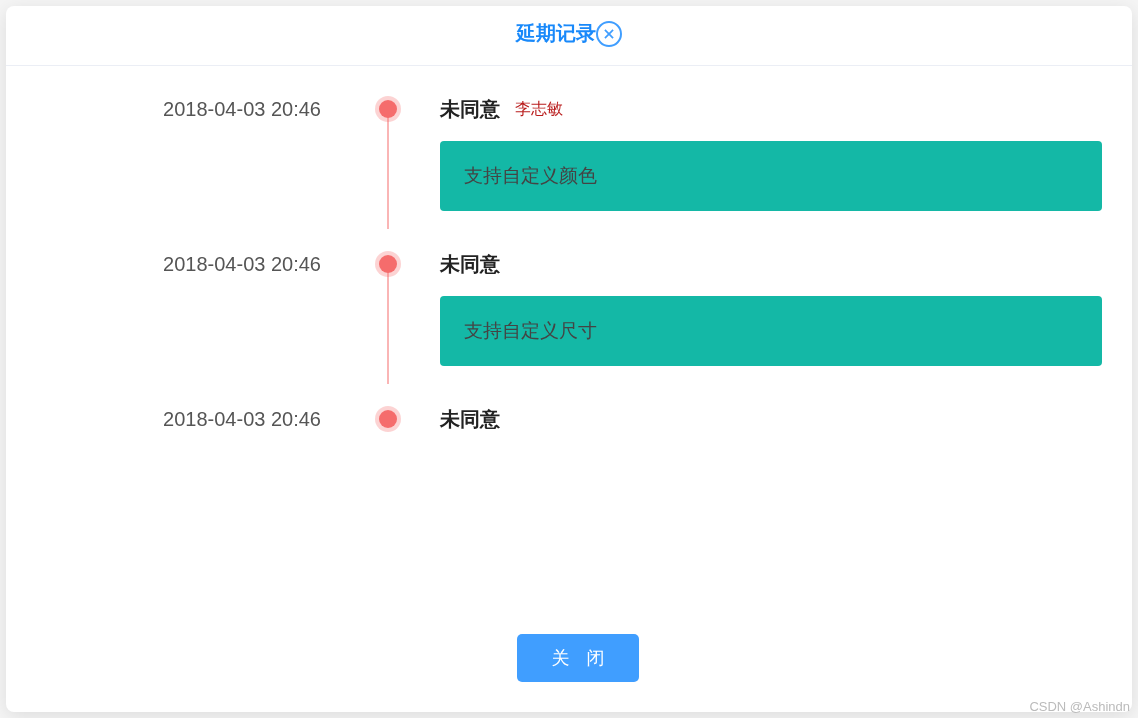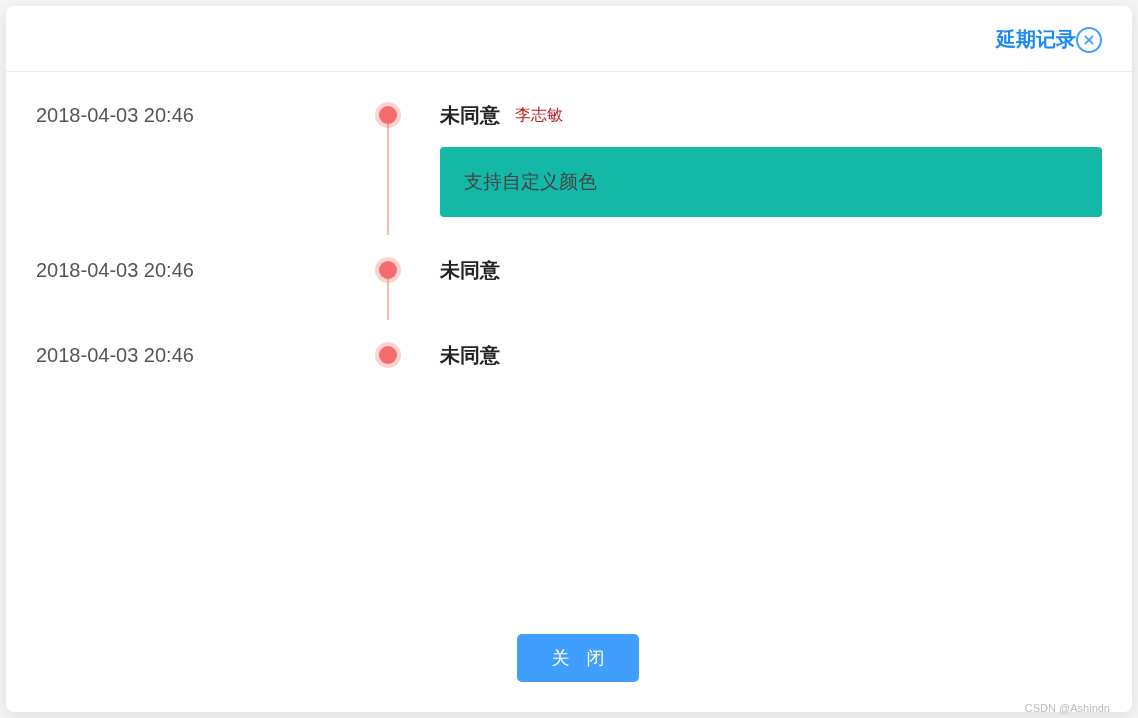--- a/index.html
+++ b/index.html
@@ -23,22 +23,22 @@
       background: #fff;
       border-radius: 8px;
       box-shadow: 0 4px 20px rgba(0,0,0,0.1);
       display: flex;
       flex-direction: column;
       overflow: hidden;
     }
     .modal-header {
       display: flex;
       align-items: center;
-      justify-content: flex-end;
-      padding: 20px 30px 18px 30px;
+      justify-content: center;
+      padding: 14px 30px 18px 30px;
       border-bottom: 1px solid #ebeef5;
     }
     .modal-title {
       color: #1989fa;
       font-size: 20px;
       font-weight: 600;
     }
     .close-btn {
       width: 26px;
       height: 26px;
@@ -94,20 +94,21 @@
       position: relative;
       padding-left: 0;
     }
     .timeline-item {
       display: flex;
       position: relative;
       padding-bottom: 40px;
     }
     .timeline-time {
       width: 340px;
+      text-align: right;
       padding-right: 55px;
       color: #555;
       font-size: 20px;
       padding-top: 2px;
     }
     .timeline-node-wrap {
       position: relative;
       width: 24px;
       flex-shrink: 0;
     }
@@ -176,22 +177,22 @@
       padding: 12px 28px;
       font-size: 18px;
       border-radius: 5px;
       cursor: pointer;
       letter-spacing: 6px;
       text-indent: 6px;
     }
     .watermark {
       position: absolute;
       bottom: 4px;
-      right: 28px;
-      font-size: 11px;
+      right: 8px;
+      font-size: 13px;
       color: #bbb;
     }
   </style>
 </head>
 <body>
 
 <div class="modal">
   <div class="modal-header">
     <div class="modal-title">延期记录</div>
     <div class="close-btn">
@@ -225,20 +226,21 @@
           <div class="timeline-time">2018-04-03 20:46</div>
           <div class="timeline-node-wrap">
             <div class="timeline-line"></div>
             <div class="timeline-node"></div>
           </div>
           <div class="timeline-content">
             <div class="timeline-header">
               <span class="timeline-status">未同意</span>
               <span class="timeline-user"></span>
             </div>
+            <div class="timeline-desc">支持自定义尺寸</div>
           </div>
         </div>
 
         <div class="timeline-item">
           <div class="timeline-time">2018-04-03 20:46</div>
           <div class="timeline-node-wrap">
 
             <div class="timeline-node"></div>
           </div>
           <div class="timeline-content">

